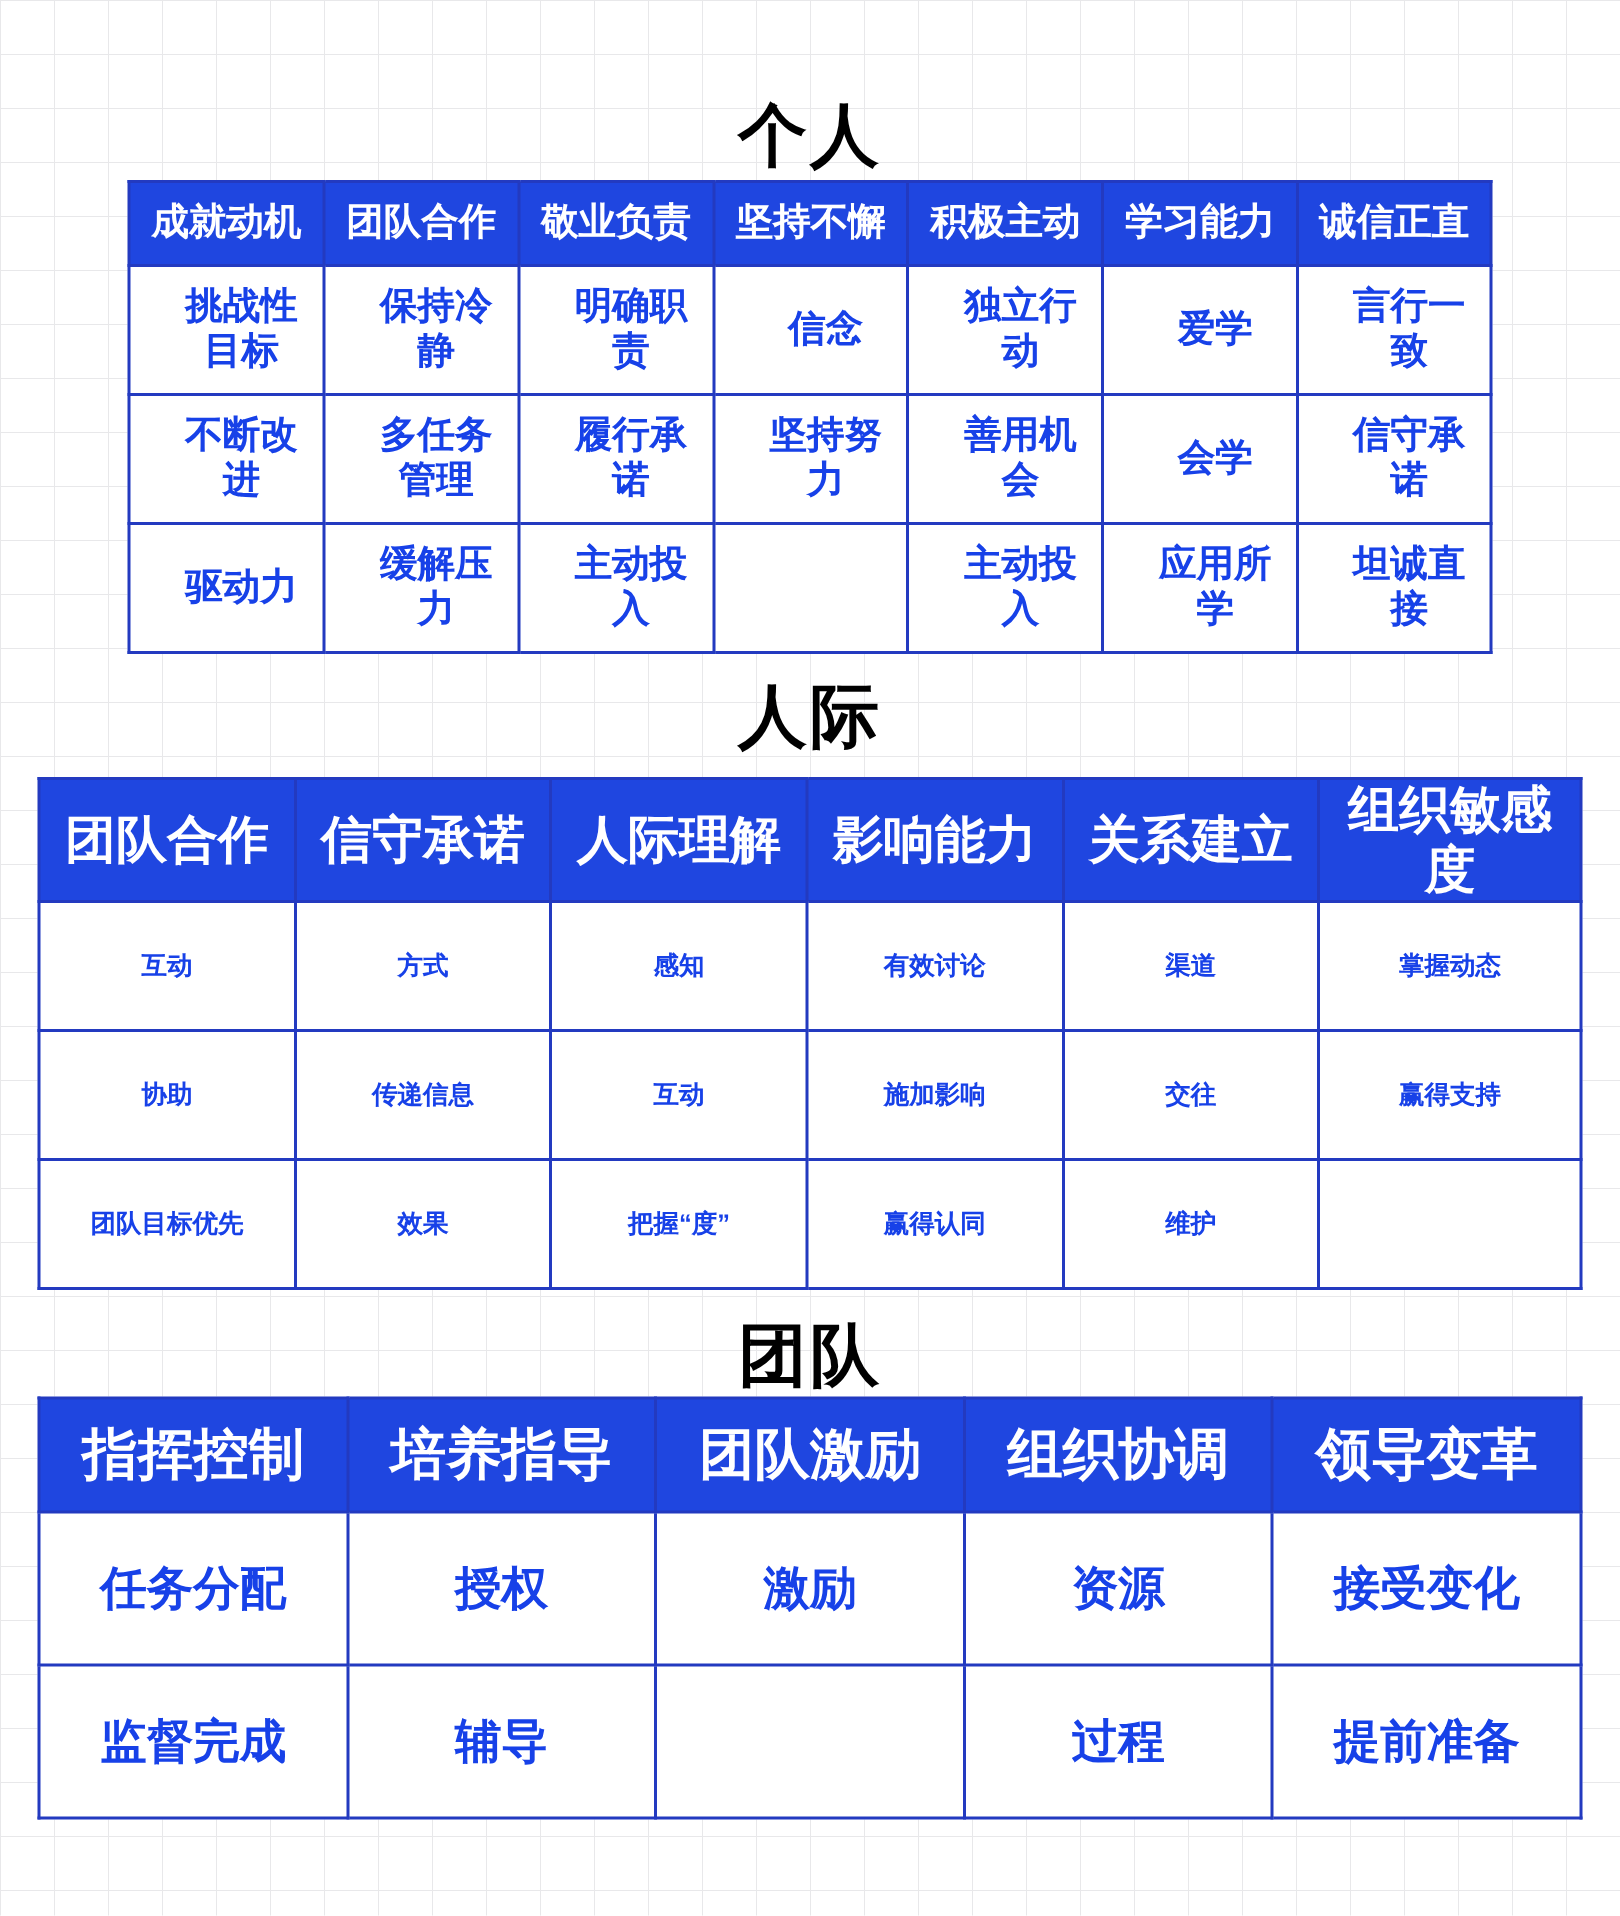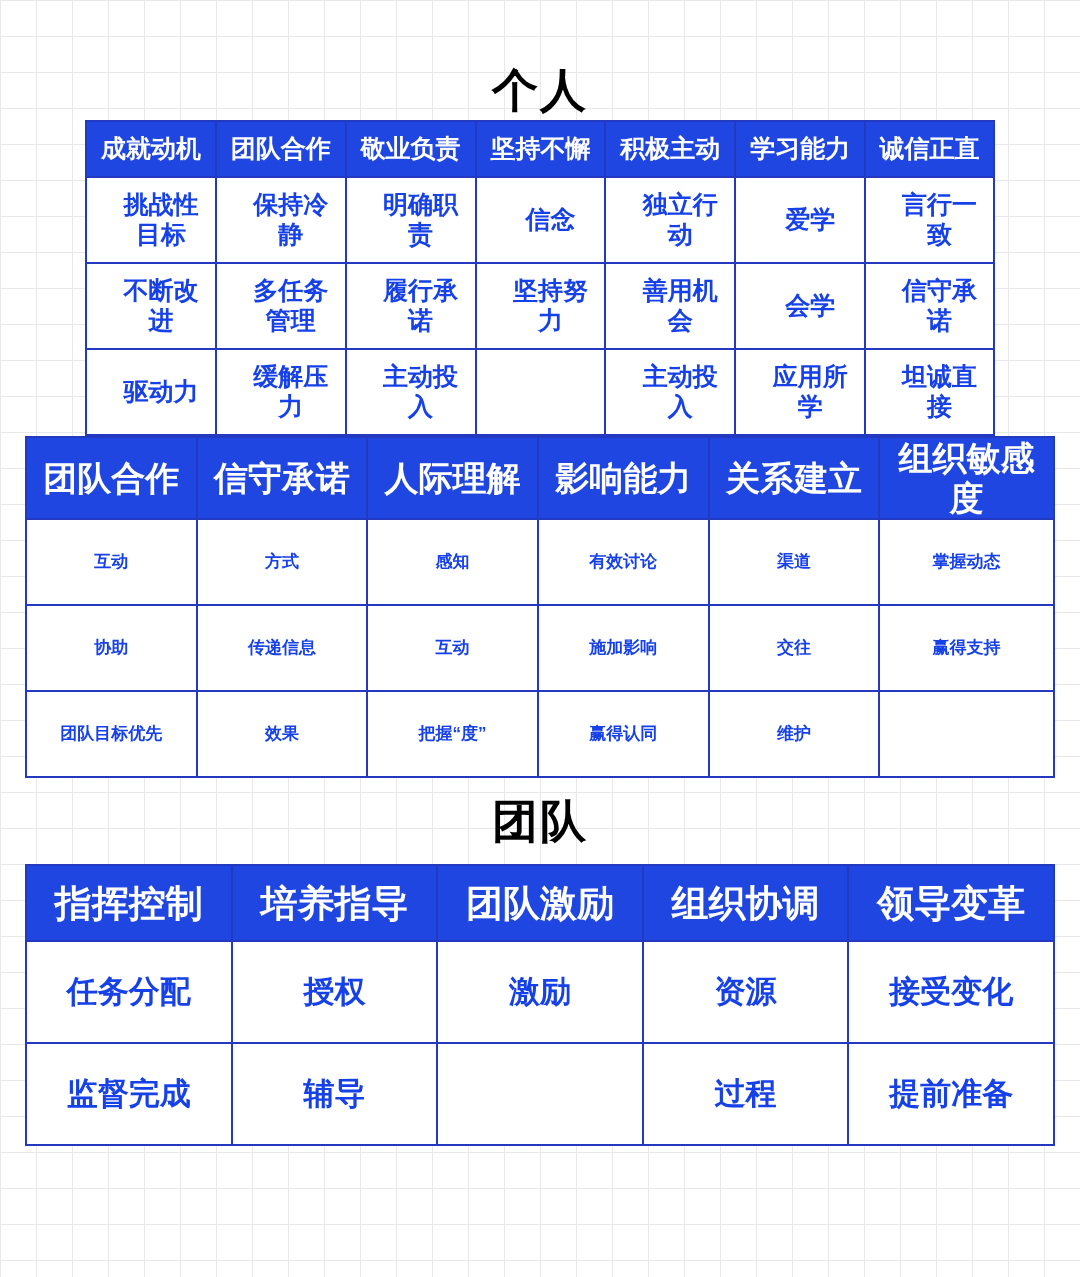--- a/index.html
+++ b/index.html
@@ -29,21 +29,21 @@
   .section-title {
     text-align: center;
     font-size: 46px;
     font-weight: bold;
     color: #000000;
     letter-spacing: 2px;
     line-height: 1.1;
   }
   .sec1-title { padding-top: 30px; padding-bottom: 4px; margin-top: 35px; }
   .sec2-title { padding-top: 16px; padding-bottom: 16px; }
-  .sec3-title { padding-top: 18px; padding-bottom: 18px; }
+  .sec3-title { padding-top: 18px; padding-bottom: 2px; }
 
   table.grid {
     border-collapse: collapse;
     table-layout: fixed;
     background: #ffffff;
   }
   table.grid th, table.grid td {
     border: 2px solid #233ac0;
     text-align: center;
     vertical-align: middle;
@@ -160,20 +160,21 @@
           <td class="empty"></td>
           <td>主动投入</td>
           <td>应用所学</td>
           <td>坦诚直接</td>
         </tr>
       </tbody>
     </table>
   </div>
 
   <div class="section">
+    <div class="section-title sec2-title">人际</div>
     <table class="grid" id="table-interpersonal">
       <colgroup>
         <col style="width:16.6%">
           <col style="width:16.6%">
           <col style="width:16.6%">
           <col style="width:16.6%">
           <col style="width:16.6%">
           <col style="width:17.0%">
       </colgroup>
       <thead>

